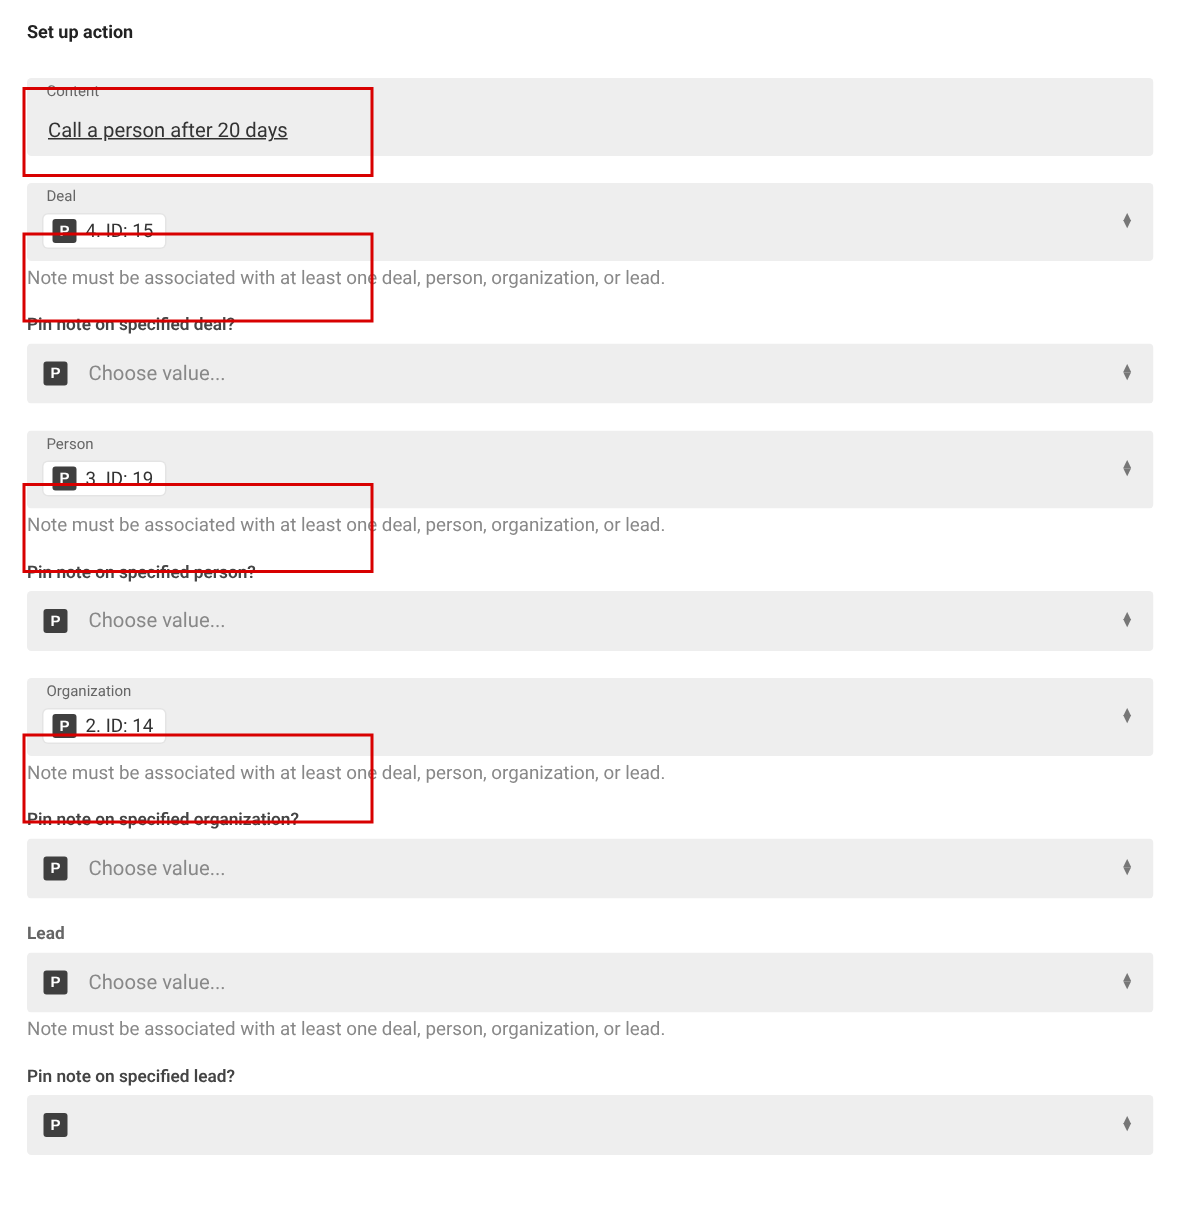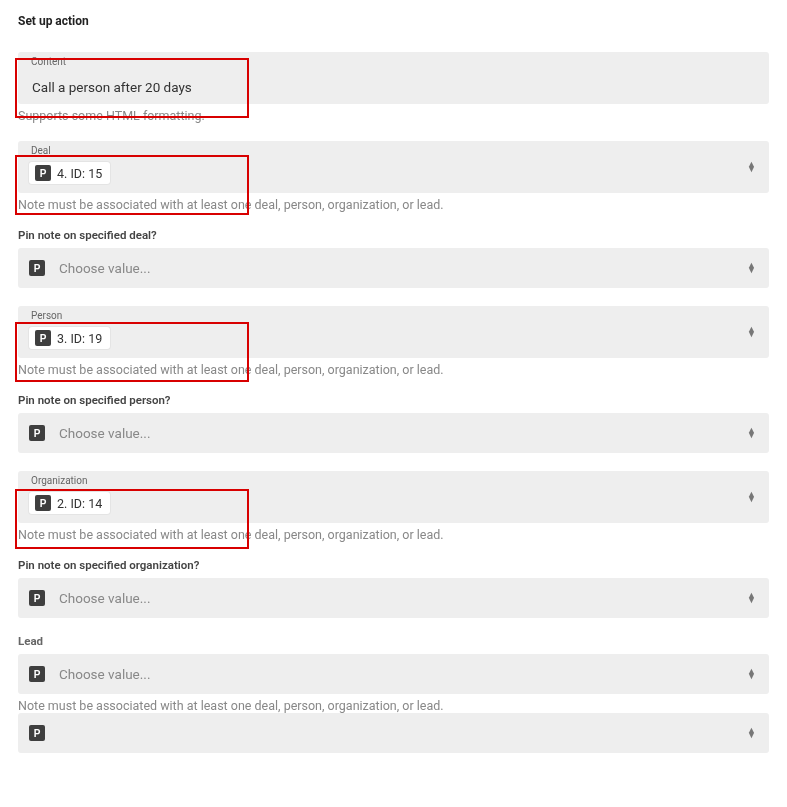--- a/index.html
+++ b/index.html
@@ -151,25 +151,24 @@
   <div class="highlight hl1"></div>
   <div class="highlight hl2"></div>
   <div class="highlight hl3"></div>
   <div class="highlight hl4"></div>
 
   <div class="header">Set up action</div>
 
   <div class="field-wrap">
     <div class="floating-label">Content</div>
     <div class="required-tag">(required)</div>
-    <div class="input-box" style="padding-bottom:1px;">
+    <div class="input-box" style="padding-bottom:1px;text-decoration:underline;">
       <div class="input-text">Call a person after 20 days</div>
     </div>
   </div>
-  <div class="help-text">Supports some HTML formatting.</div>
 
   <div class="field-wrap" style="margin-top:18px;">
     <div class="floating-label">Deal</div>
     <div class="input-box">
       <span class="token-pill">
         <span class="p-badge">P</span>
         <span>4. ID: 15</span>
       </span>
       <span class="chevrons">
           <span>▲</span>
@@ -251,20 +250,21 @@
         <span class="p-badge">P</span>
       </span>
     <span class="picker-placeholder">Choose value...</span>
     <span class="chevrons">
         <span>▲</span>
         <span>▼</span>
       </span>
   </div>
   <div class="help-text">Note must be associated with at least one deal, person, organization, or lead.</div>
 
+  <div class="sub-label">Pin note on specified lead?</div>
   <div class="picker-box">
     <span class="picker-badge-outer">
         <span class="p-badge">P</span>
       </span>
     <span class="chevrons">
         <span>▲</span>
         <span>▼</span>
       </span>
   </div>
 

